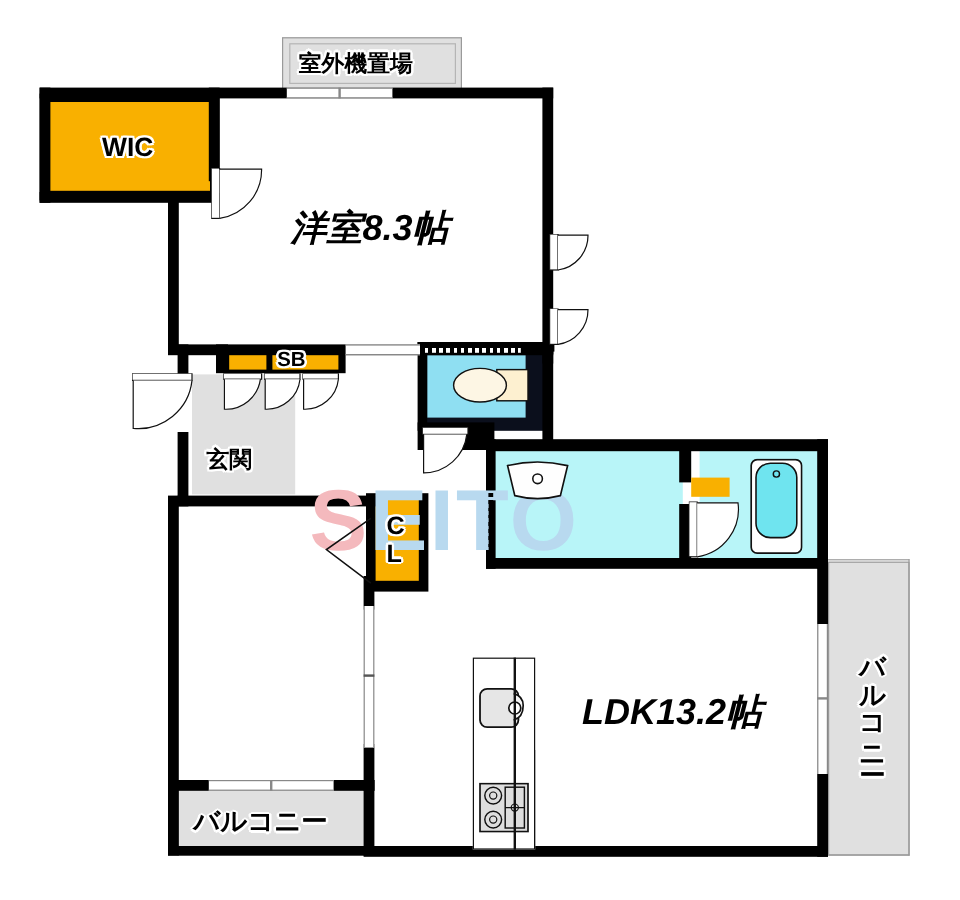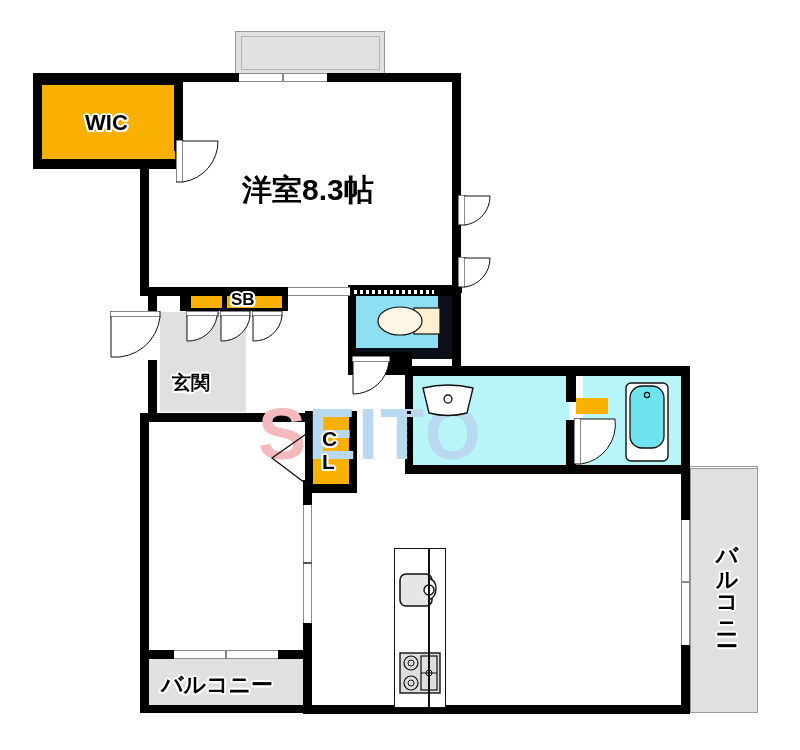--- a/index.html
+++ b/index.html
@@ -51,21 +51,21 @@
     color:#000;
     font-weight:bold;
     white-space:nowrap;
     z-index:6;
     -webkit-text-stroke:0px;
     text-shadow:
       2px 0 #fff, -2px 0 #fff, 0 2px #fff, 0 -2px #fff,
       1.5px 1.5px #fff, -1.5px 1.5px #fff, 1.5px -1.5px #fff, -1.5px -1.5px #fff;
     font-family:"Liberation Sans","DejaVu Sans",sans-serif;
   }
-  .lbl-room{font-size:30px;}
+  .lbl-room{font-size:30px;font-style:italic;}
   .lbl-mid{font-size:22px;}
   .lbl-small{font-size:19px;}
   .lbl-tiny{font-size:17px;}
   .lbl-vert{
     writing-mode:vertical-rl;
     text-orientation:upright;
     letter-spacing:1px;
   }
 
   
@@ -96,20 +96,21 @@
 <body>
 
 <div id="plan">
 
   <div id="watermark">
     <span class="wm-s">S</span><span class="wm-rest">EITO</span>
   </div>
 
   <div class="abs outline-box" style="left:235px;top:31px;width:150px;height:44px;"></div>
   <div class="abs outline-box" style="left:241px;top:36px;width:139px;height:34px;background:#e0e0e0;border:1px solid #b5b5b5;"></div>
+  <div class="lbl lbl-small" style="left:249px;top:40px;">室外機置場</div>
 
   <div class="abs room" style="left:140px;top:75px;width:320px;height:220px;"></div>
 
   <div class="abs room" style="left:140px;top:295px;width:260px;height:120px;"></div>
 
   <div class="abs gray" style="left:160px;top:312px;width:86px;height:100px;"></div>
 
   <div class="abs room" style="left:148px;top:415px;width:160px;height:240px;"></div>
 
   <div class="abs room" style="left:310px;top:415px;width:380px;height:300px;"></div>
@@ -322,18 +323,19 @@
     </svg>
   </div>
 
   <div class="lbl lbl-room" style="left:242px;top:170px;">洋室8.3帖</div>
 
   <div class="lbl lbl-small" style="left:172px;top:370px;">玄関</div>
 
   <div class="lbl lbl-room" style="left:178px;top:500px;width:120px;white-space:normal;text-align:center;line-height:40px;">
     </div>
 
+  <div class="lbl lbl-room" style="left:485px;top:573px;">LDK13.2帖</div>
 
   <div class="lbl lbl-mid" style="left:161px;top:670px;">バルコニー</div>
 
   <div class="lbl lbl-mid lbl-vert" style="left:712px;top:530px;">バルコニー</div>
 
 </div>
 
 </body></html>

